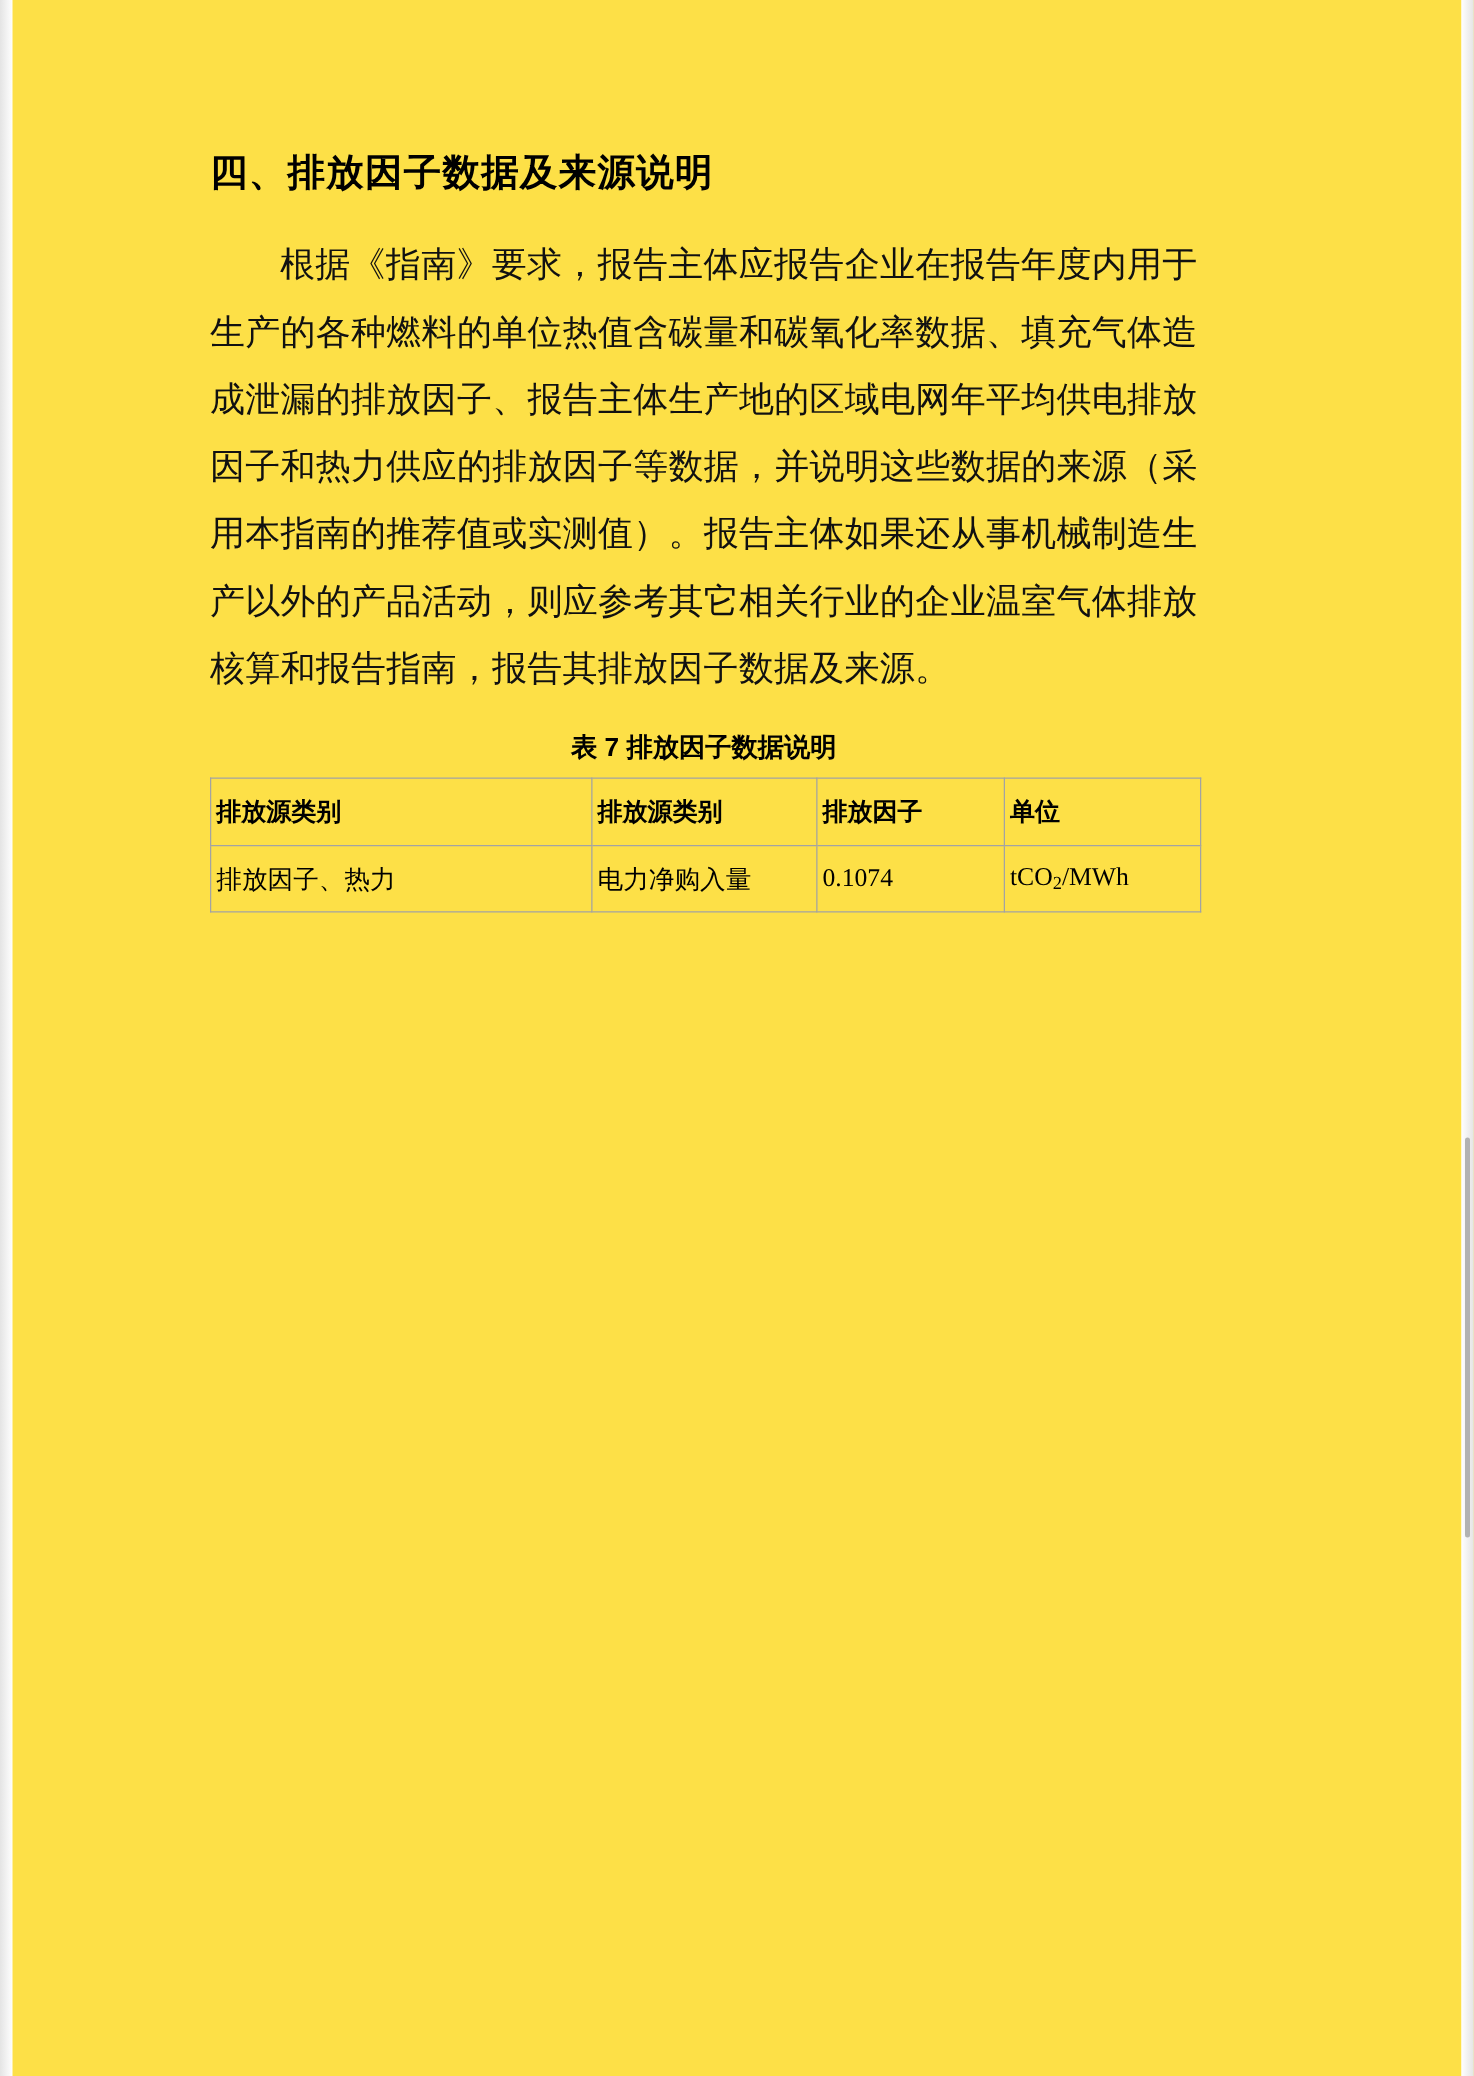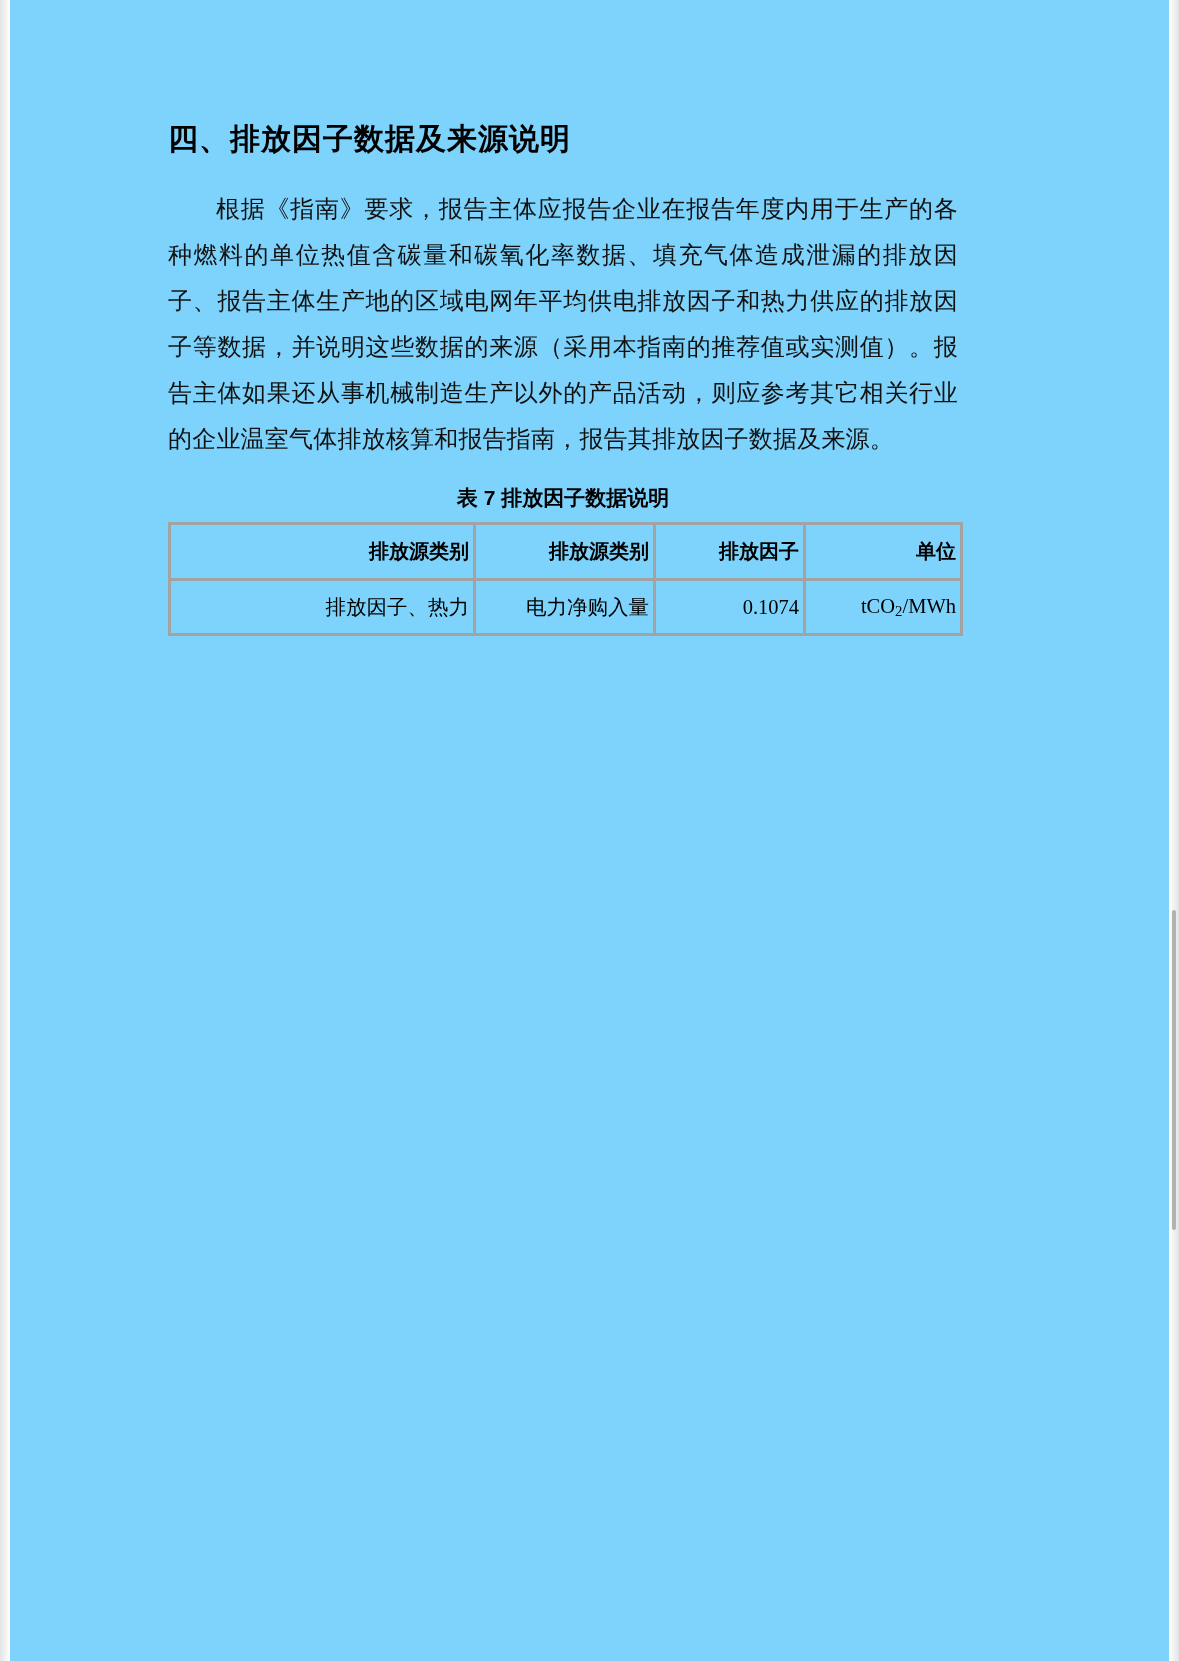--- a/index.html
+++ b/index.html
@@ -10,40 +10,40 @@
   body {
     width: 1179px;
     height: 1661px;
     overflow: hidden;
     font-family: "Liberation Serif", serif;
   }
   .page {
     position: relative;
     width: 1179px;
     height: 1661px;
-    background: #7dd3fc;
+    background: #fde047;
     box-sizing: border-box;
   }
   .content {
     position: absolute;
     left: 168px;
     top: 118px;
     width: 790px;
   }
   .doc-heading {
     font-family: "DejaVu Sans", sans-serif;
     font-weight: bold;
     font-size: 30px;
     color: #000;
     letter-spacing: 1px;
     margin: 0 0 26px 0;
     line-height: 1.4;
   }
   p.body-text {
-    font-size: 24px;
+    font-size: 28px;
     line-height: 1.92;
     text-align: justify;
     text-justify: inter-ideograph;
     margin: 0 0 2px 0;
     text-indent: 2em;
     color: #111;
     letter-spacing: 0.2px;
   }
   .table-caption {
     font-family: Liberation Sans, sans-serif;
@@ -54,22 +54,22 @@
     color: #000;
   }
   table.data-table {
     border-collapse: collapse;
     width: 792px;
     table-layout: fixed;
     margin: 0;
   }
   table.data-table th,
   table.data-table td {
-    border: 3px solid #a3a3a3;
-    text-align: right;
+    border: 1px solid #a3a3a3;
+    text-align: left;
     font-size: 20.5px;
     color: #000;
     padding: 12px 4px;
     font-family: "Liberation Serif", serif;
   }
   table.data-table th {
     font-family: "DejaVu Sans", sans-serif;
     font-weight: bold;
     font-size: 20px;
     padding: 13px 4px;

